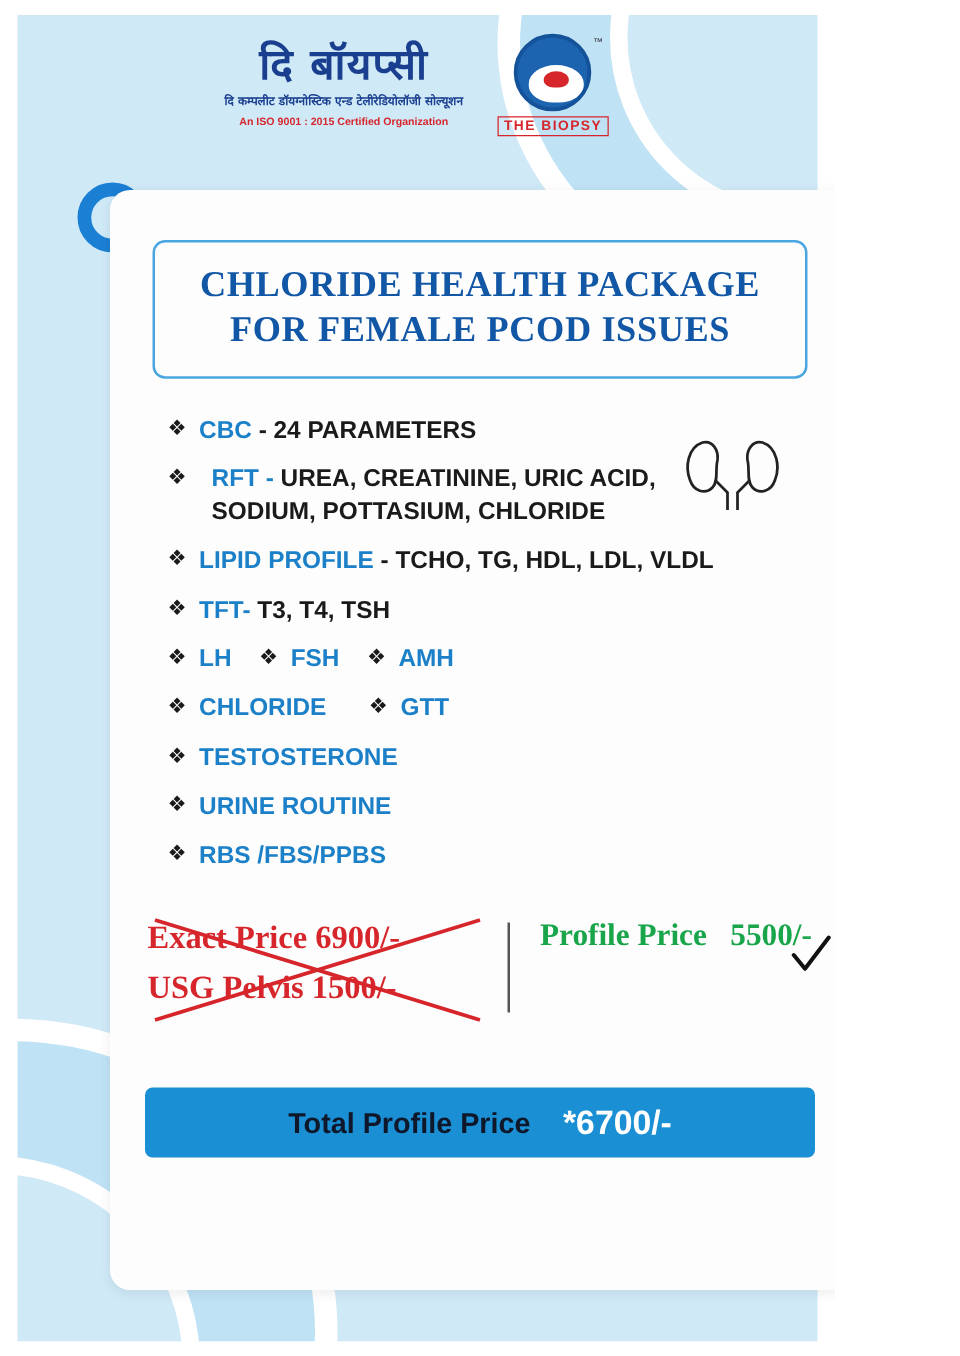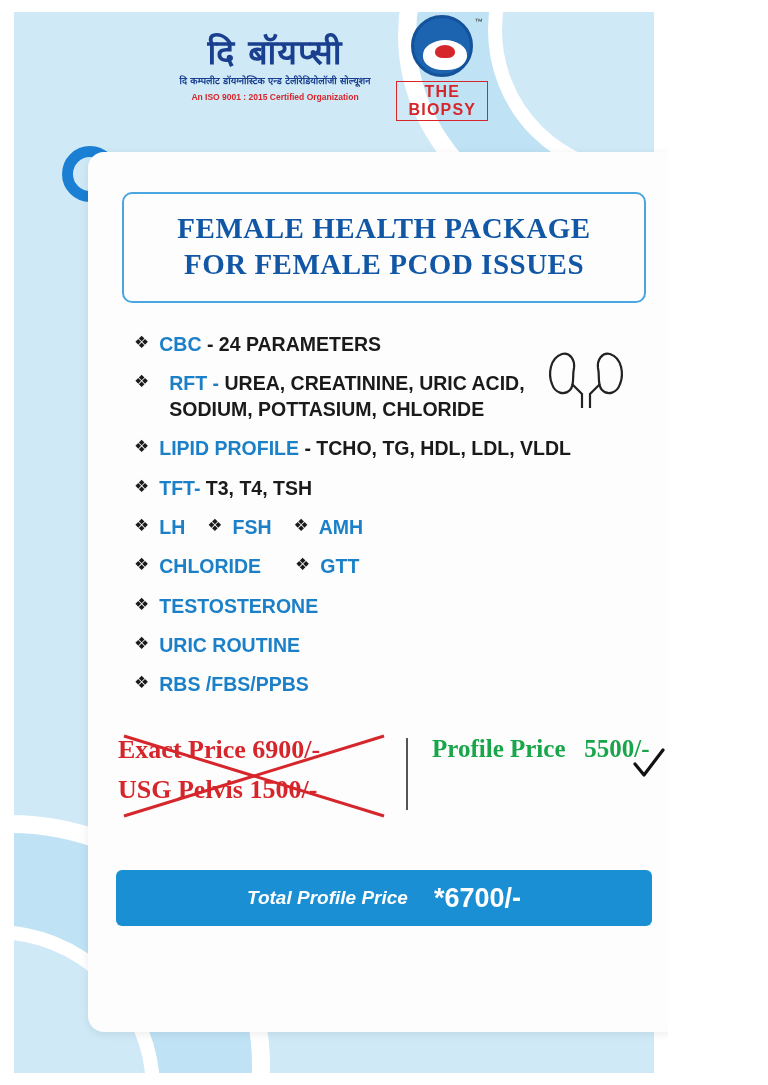--- a/index.html
+++ b/index.html
@@ -120,21 +120,21 @@
     width: 20px; height: 13px;
     background: #d6262b;
     border-radius: 50% 50% 40% 40%;
   }
   .logo-tm {
     position: absolute; top: 2px; right: 6px;
     font-size: 8px; color: #333;
   }
   .logo-name {
     margin-top: 4px;
-    font-size: 16px;
+    font-size: 11px;
     font-weight: bold;
     color: #d6262b;
     letter-spacing: 1.2px;
     border: 1.5px solid #d6262b;
     padding: 1px 4px;
     display: inline-block;
   }
 
   
   .card {
@@ -263,24 +263,23 @@
     left: 28px; right: 28px; top: 718px;
     height: 56px;
     background: #1b8fd4;
     border-radius: 6px;
     display: flex;
     align-items: center;
     justify-content: center;
     gap: 26px;
   }
   .total-label {
-    color: #ffffff;
-    font-size: 19px;
-    font-weight: bold;
-    font-style: italic;
+    color: #0f172a;
+    font-size: 23px;
+    font-weight: bold;
   }
   .total-value {
     color: #ffffff;
     font-size: 27px;
     font-weight: bold;
   }
 </style>
 </head>
 <body>
 
@@ -310,21 +309,21 @@
       <div class="logo-name">THE BIOPSY</div>
     </div>
   </div>
 
   <div class="ring ring-tl"></div>
   <div class="ring ring-br"></div>
 
   <div class="card">
 
     <div class="title-box">
-      <div class="title-line">FEMALE HEALTH PACKAGE</div>
+      <div class="title-line">CHLORIDE HEALTH PACKAGE</div>
       <div class="title-line">FOR FEMALE PCOD ISSUES</div>
     </div>
 
     <svg class="kidney-icon" viewBox="0 0 84 62">
       <path d="M18 6 C6 10, 4 26, 8 36 C11 45, 20 48, 26 42 C31 37, 28 28, 30 20 C31 12, 26 4, 18 6 Z" fill="none" stroke="#222" stroke-width="2.2"></path>
       <path d="M66 6 C78 10, 80 26, 76 36 C73 45, 64 48, 58 42 C53 37, 56 28, 54 20 C53 12, 58 4, 66 6 Z" fill="none" stroke="#222" stroke-width="2.2"></path>
       <path d="M28 36 L38 46 L38 60" fill="none" stroke="#222" stroke-width="2.2"></path>
       <path d="M56 36 L46 46 L46 60" fill="none" stroke="#222" stroke-width="2.2"></path>
     </svg>
 
@@ -366,21 +365,21 @@
         <span class="term">GTT</span>
       </div>
 
       <div class="list-row">
         <span class="bullet">❖</span>
         <span class="term">TESTOSTERONE</span>
       </div>
 
       <div class="list-row">
         <span class="bullet">❖</span>
-        <span class="term">URIC ROUTINE</span>
+        <span class="term">URINE ROUTINE</span>
       </div>
 
       <div class="list-row">
         <span class="bullet">❖</span>
         <span class="term">RBS /FBS/PPBS</span>
       </div>
 
     </div>
 
     <div class="price-area">

